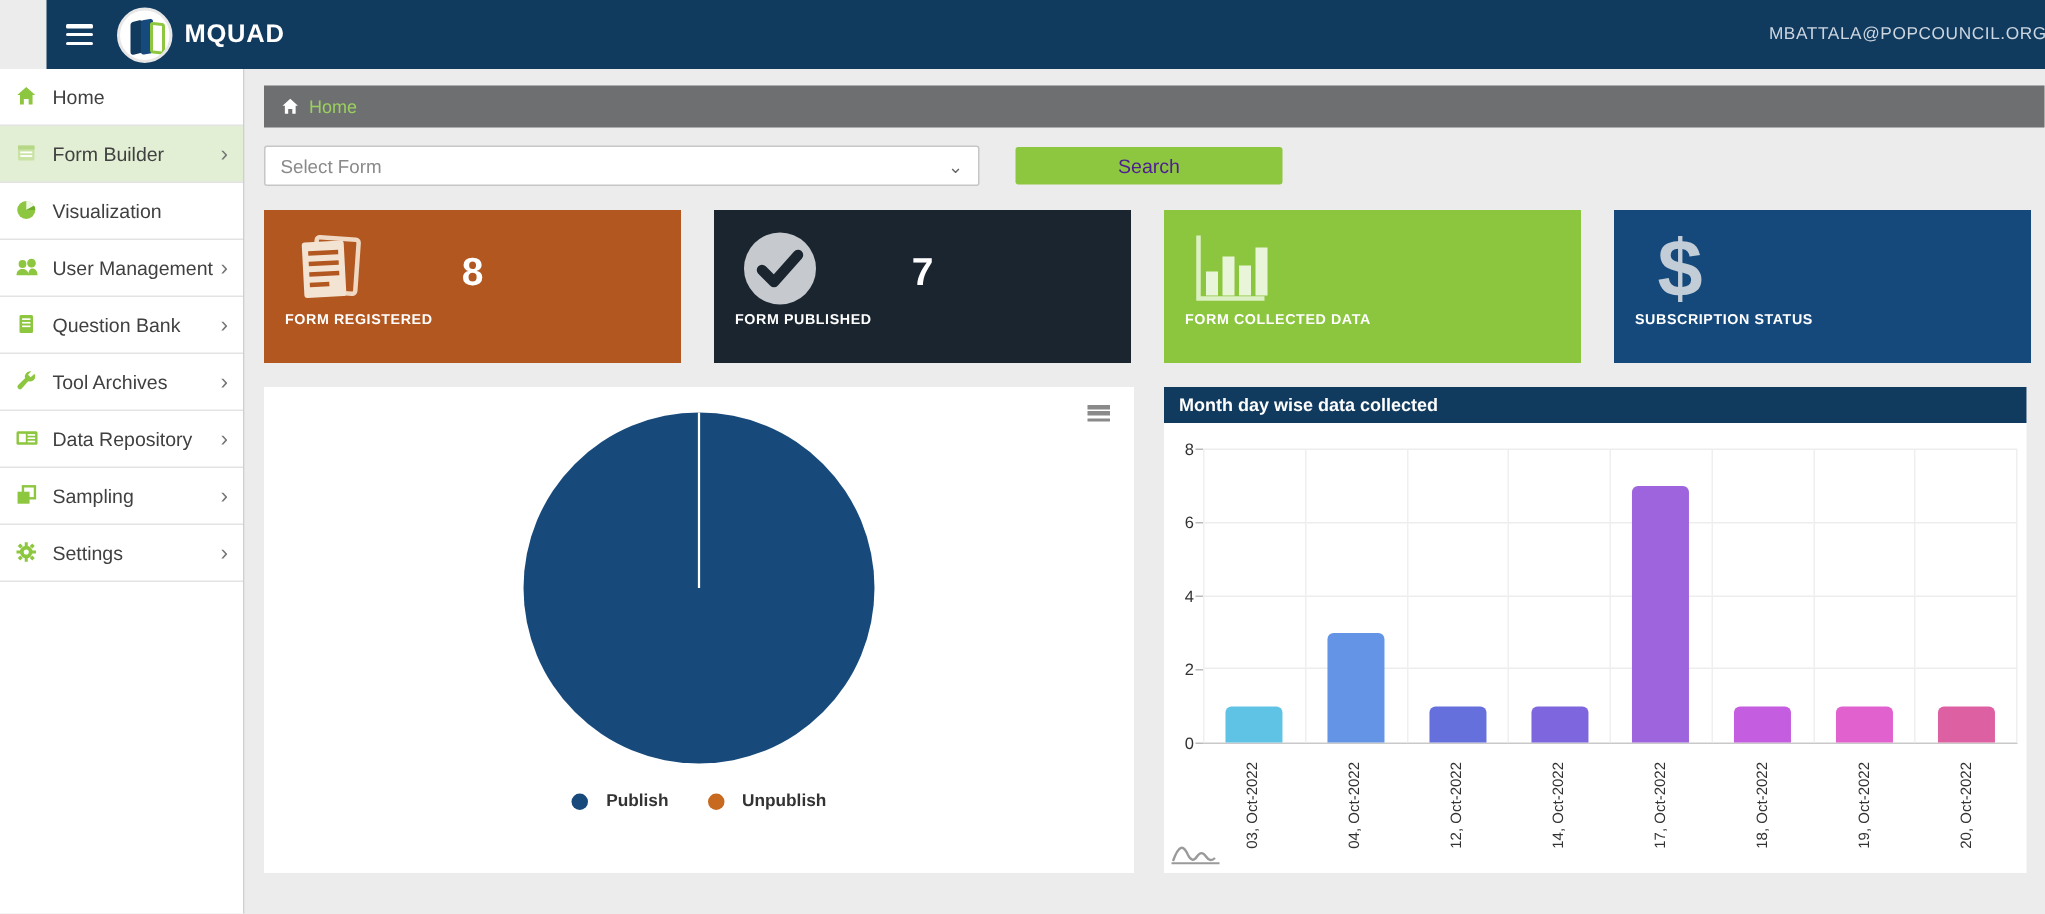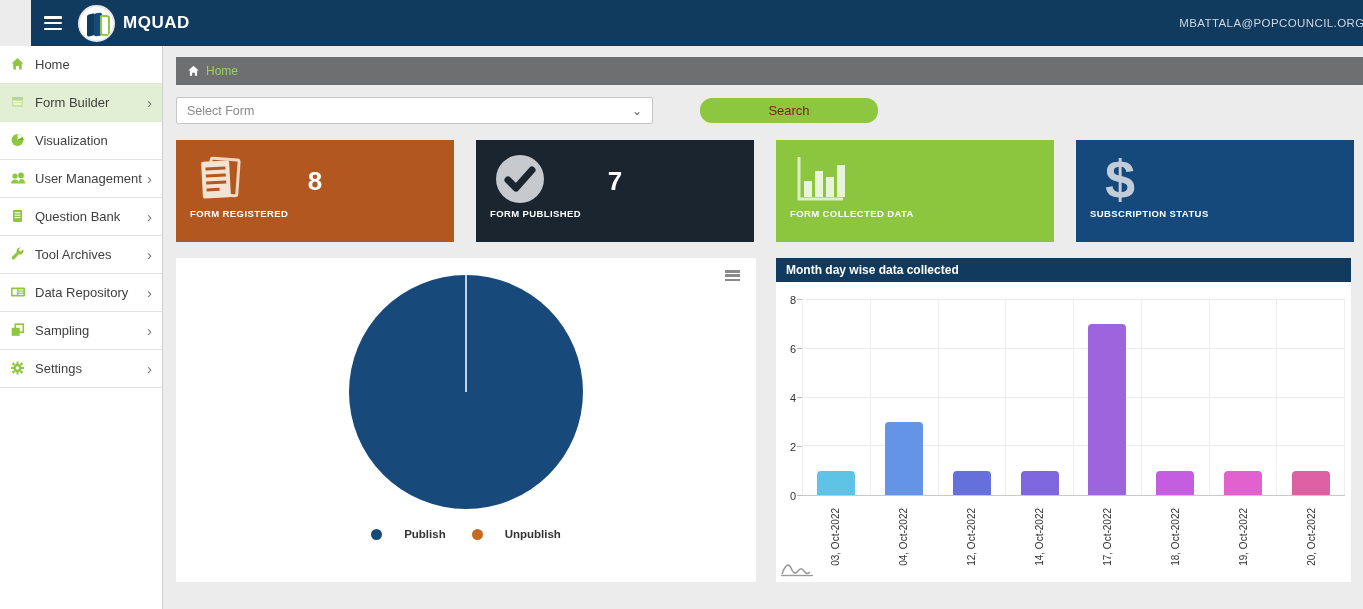--- a/index.html
+++ b/index.html
@@ -36,27 +36,27 @@
   .side-item.active { background:#e2efd4; }
   .side-item .sicon { width:16px; height:15px; margin-right:9px; flex:0 0 16px; }
   .side-item .sicon svg { display:block; }
   .side-item .chev { margin-left:auto; color:#777; font-size:15px; line-height:1; }
 
   
   .main { position:absolute; top:46px; left:164px; width:1199px; height:563px; }
   .breadcrumb { margin:11px 0 0 12px; width:1187px; height:28px; background:#6e6f70;
     display:flex; align-items:center; padding-left:11px; color:#9ad05f; font-size:12px; }
   .breadcrumb .home-icon { margin-right:6px; display:flex; }
-  .filter-row { margin:12px 0 0 12px; display:flex; align-items:center;gap:23px; }
+  .filter-row { margin:12px 0 0 12px; display:flex; align-items:center; }
   .select-form { width:477px; height:27px; background:#fff; border:1px solid #c6c6c6;
     border-radius:2px; display:flex; align-items:center; padding:0 10px;
     color:#8a8a8a; font-size:12.5px; cursor:pointer; }
   .select-form .chev-down { margin-left:auto; color:#666; font-size:12px; }
   .search-btn { width:178px; height:25px; margin-left:24px; background:#8dc63f;
-    border:none; border-radius:12px; color:#7f1d1d; font-size:13px; cursor:pointer;
+    border:none; border-radius:2px; color:#4c1d95; font-size:13px; cursor:pointer;
     font-family:"Liberation Sans", sans-serif; }
 
   
   .cards { margin:16px 0 0 12px; display:flex; width:1179px; }
   .card { width:278px; height:102px; margin-right:22px; position:relative;
     color:#fff; cursor:pointer; }
   .card:last-child { margin-right:0; }
   .card .cicon { position:absolute; left:15px; top:10px; width:58px; height:58px;
     display:flex; align-items:center; justify-content:center; }
   .card .clabel { position:absolute; left:14px; top:68px; font-size:9.5px;
@@ -72,21 +72,21 @@
     font-weight:bold; display:flex; align-items:center; padding-left:10px; }
   .pie-panel { width:580px; height:324px; margin-right:20px; }
   .bar-panel { width:575px; height:324px; }
   .pie-body { position:relative; height:300px; }
   .context-btn { position:absolute; top:12px; right:16px; width:15px; height:11px;
     display:flex; flex-direction:column; justify-content:space-between; cursor:pointer; }
   .context-btn span { height:2.5px; background:#8a8a8a; }
   .pie-svg { position:absolute; left:170px; top:14px; }
   .pie-legend { position:absolute; left:0; right:0; bottom:18px; display:flex;
     justify-content:center; gap:26px; font-size:11.5px; color:#333; font-weight:bold; }
-  .legend-item { display:flex; align-items:center; gap:22px; cursor:pointer; }
+  .legend-item { display:flex; align-items:center; gap:12px; cursor:pointer; }
   .legend-dot { width:11px; height:11px; border-radius:50%; }
 
   
   .bar-body { position:relative; height:300px; }
   .bar-yaxis { position:absolute; left:0; top:18px; width:26px; height:196px; }
   .ytick { position:absolute; right:6px; transform:translateY(50%); font-size:11px;
     color:#333; }
   .ytickmark { position:absolute; right:0; width:5px; height:1px; background:#bbb; }
   .bar-plot { position:absolute; left:26px; top:18px; width:543px; height:196px;
     border-bottom:1px solid #c9c9c9; }

